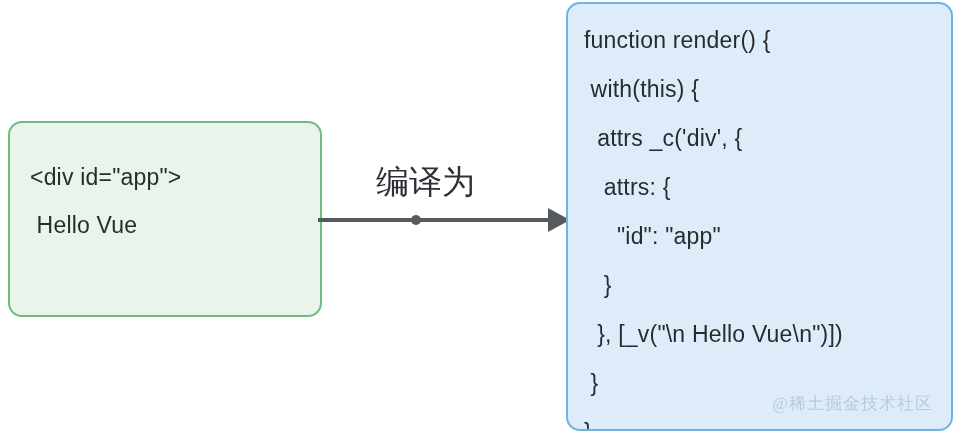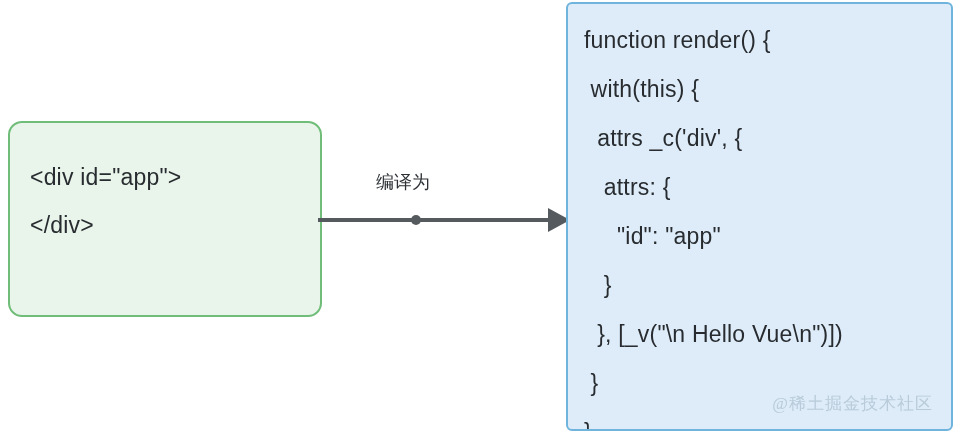--- a/index.html
+++ b/index.html
@@ -38,21 +38,21 @@
   }
   .node-target {
     position: absolute;
     left: 566px;
     top: 2px;
     width: 387px;
     height: 429px;
     box-sizing: border-box;
     background: #ddecf8;
     border: 2.5px solid #6fb4dd;
-    border-radius: 6px;
+    border-radius: 14px;
     padding: 12px 0 0 16px;
     overflow: hidden;
   }
 
   .code-line {
     white-space: pre;
     color: #282c30;
     font-family: "Liberation Sans", "DejaVu Sans", sans-serif;
   }
   .node-source .code-line {
@@ -71,21 +71,21 @@
     position: absolute;
     left: 318px;
     top: 196px;
     width: 256px;
     height: 50px;
   }
   .edge-label {
     position: absolute;
     left: 376px;
     top: 166px;
-    font-size: 18px;
+    font-size: 33px;
     line-height: 32px;
     color: #2d3135;
     white-space: nowrap;
     font-family: "Liberation Sans", "DejaVu Sans", sans-serif;
   }
 
   
   .watermark {
     position: absolute;
     right: 18px;
@@ -97,21 +97,21 @@
     font-family: Liberation Serif, serif;
   }
 </style>
 </head>
 <body>
 
 <div id="diagram">
 
   <div class="node-source">
     <div class="code-line">&lt;div id="app"&gt;</div>
-    <div class="code-line">&lt;/div&gt;</div>
+    <div class="code-line"> Hello Vue</div>
   </div>
 
   <div class="edge">
     <svg width="256" height="50" viewBox="0 0 256 50">
       <line x1="0" y1="24" x2="236" y2="24" stroke="#555a5e" stroke-width="4"></line>
       <circle cx="98" cy="24" r="5" fill="#555a5e"></circle>
       <polygon points="230,12 252,24 230,36" fill="#555a5e"></polygon>
     </svg>
   </div>
 

